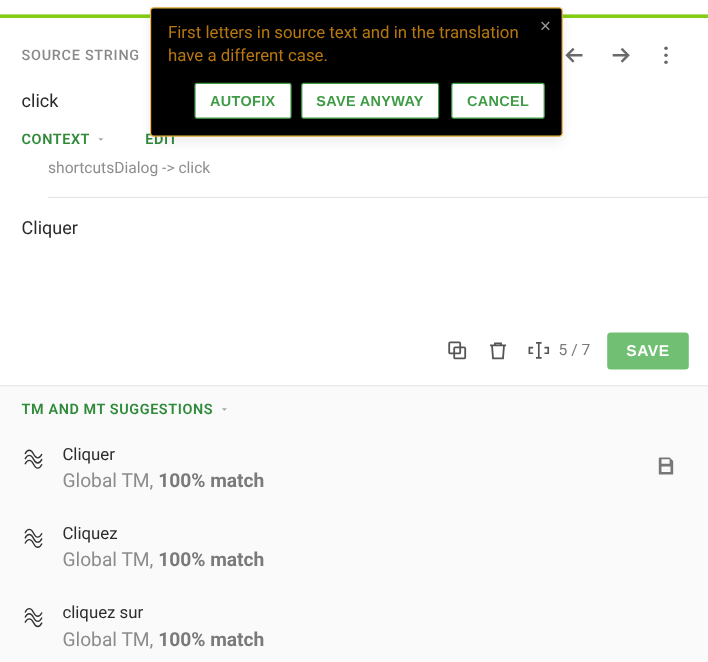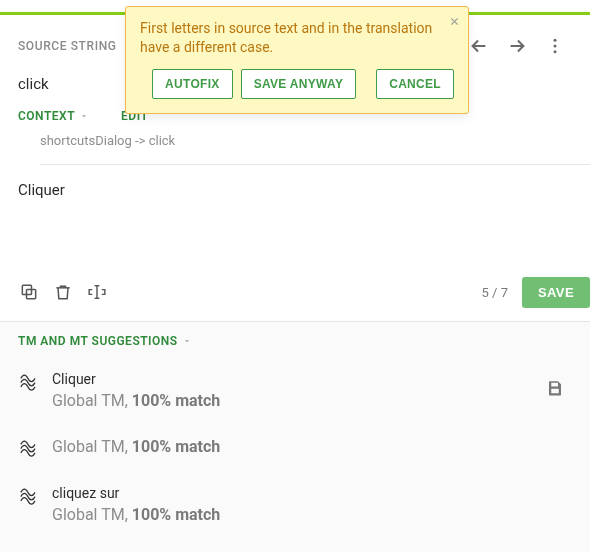--- a/index.html
+++ b/index.html
@@ -48,22 +48,22 @@
   .ctx-path { padding: 4px 18px 16px 0; font-size: 13px; color: #8e8e8e; border-bottom: 1px solid #e5e5e5; margin-left: 40px; }
   .translation {
     background: #fff;
     padding: 16px 18px 10px 18px;
   }
   .trans-in {
     width: 100%; border: none; outline: none; font-size: 15px; color: #2b2b2b;
     min-height: 70px; resize: none; font-family: inherit;
   }
   .toolbar {
-    display: flex; align-items: center; justify-content: space-between;
-    padding: 10px 0 12px 12px;
+    display: flex; align-items: center; justify-content: flex-end;
+    padding: 10px 16px 12px 12px;
     border-bottom: 1px solid #e5e5e5;
     background: #fff;
   }
   .tools { display: flex; gap: 0; }
   .right-tools { display: flex; align-items: center; gap: 14px; }
   .counter { font-size: 13px; color: #7a7a7a; }
   .save-btn {
     background: #70bf73; color: #fff; border: none;
     padding: 8px 16px; border-radius: 3px; font-size: 13px; font-weight: 600;
     letter-spacing: 0.4px; cursor: pointer;
@@ -84,21 +84,21 @@
   .sugg .body { flex: 1 1 auto; }
   .sugg .title { font-size: 14px; color: #2d2d2d; margin-bottom: 4px; }
   .sugg .sub { font-size: 16px; color: #8c8c8c; }
   .sugg .sub b { color: #7a7a7a; font-weight: 700; }
   .sugg .action { flex: 0 0 auto; color: #777; }
   
   .dialog {
     position: absolute;
     top: 6px; left: 125px;
     width: 344px;
-    background: #fef9c3;
+    background: #000000;
     border: 1px solid #f1b94a;
     border-radius: 3px;
     box-shadow: 0 4px 10px rgba(0,0,0,0.08);
     padding: 12px 14px 14px 14px;
   }
   .dialog .close {
     position: absolute; top: 5px; right: 5px;
     cursor: pointer; color: #999;
     width: 18px; height: 18px; display: flex; align-items: center; justify-content: center;
   }
@@ -108,21 +108,21 @@
     border: 1px solid #3f9b45;
     color: #3f9b45;
     background: #fff;
     padding: 7px 12px;
     font-size: 12px;
     font-weight: 600;
     letter-spacing: 0.3px;
     border-radius: 2px;
     cursor: pointer;
   }
-  .dialog .actions .grp { display: flex; gap: 20px; border-radius: 10px; }
+  .dialog .actions .grp { display: flex; gap: 10px; border-radius: 10px; }
   svg { display: block; }
 </style>
 </head>
 <body>
 
 <div class="topspace"></div>
 
 <div class="panel">
   <div class="src-row">
     <span class="label">SOURCE STRING</span>
@@ -225,20 +225,21 @@
 
 <div class="sugg">
   <div class="icon">
     <svg width="20" height="20" viewBox="0 0 24 24" fill="none" stroke="#333" stroke-width="1.6">
         <path d="M3 12c3-6 7-6 10 0s7 6 10 0" transform="scale(0.85) translate(1 -3)"></path>
         <path d="M3 15c3-6 7-6 10 0s7 6 10 0" transform="scale(0.85) translate(1 0)"></path>
         <path d="M3 18c3-6 7-6 10 0s7 6 10 0" transform="scale(0.85) translate(1 3)"></path>
       </svg>
   </div>
   <div class="body">
+    <div class="title">Cliquez</div>
     <div class="sub"><span>Global TM, </span><b>100% match</b></div>
   </div>
 </div>
 
 <div class="sugg">
   <div class="icon">
     <svg width="20" height="20" viewBox="0 0 24 24" fill="none" stroke="#333" stroke-width="1.6">
         <path d="M3 12c3-6 7-6 10 0s7 6 10 0" transform="scale(0.85) translate(1 -3)"></path>
         <path d="M3 15c3-6 7-6 10 0s7 6 10 0" transform="scale(0.85) translate(1 0)"></path>
         <path d="M3 18c3-6 7-6 10 0s7 6 10 0" transform="scale(0.85) translate(1 3)"></path>

